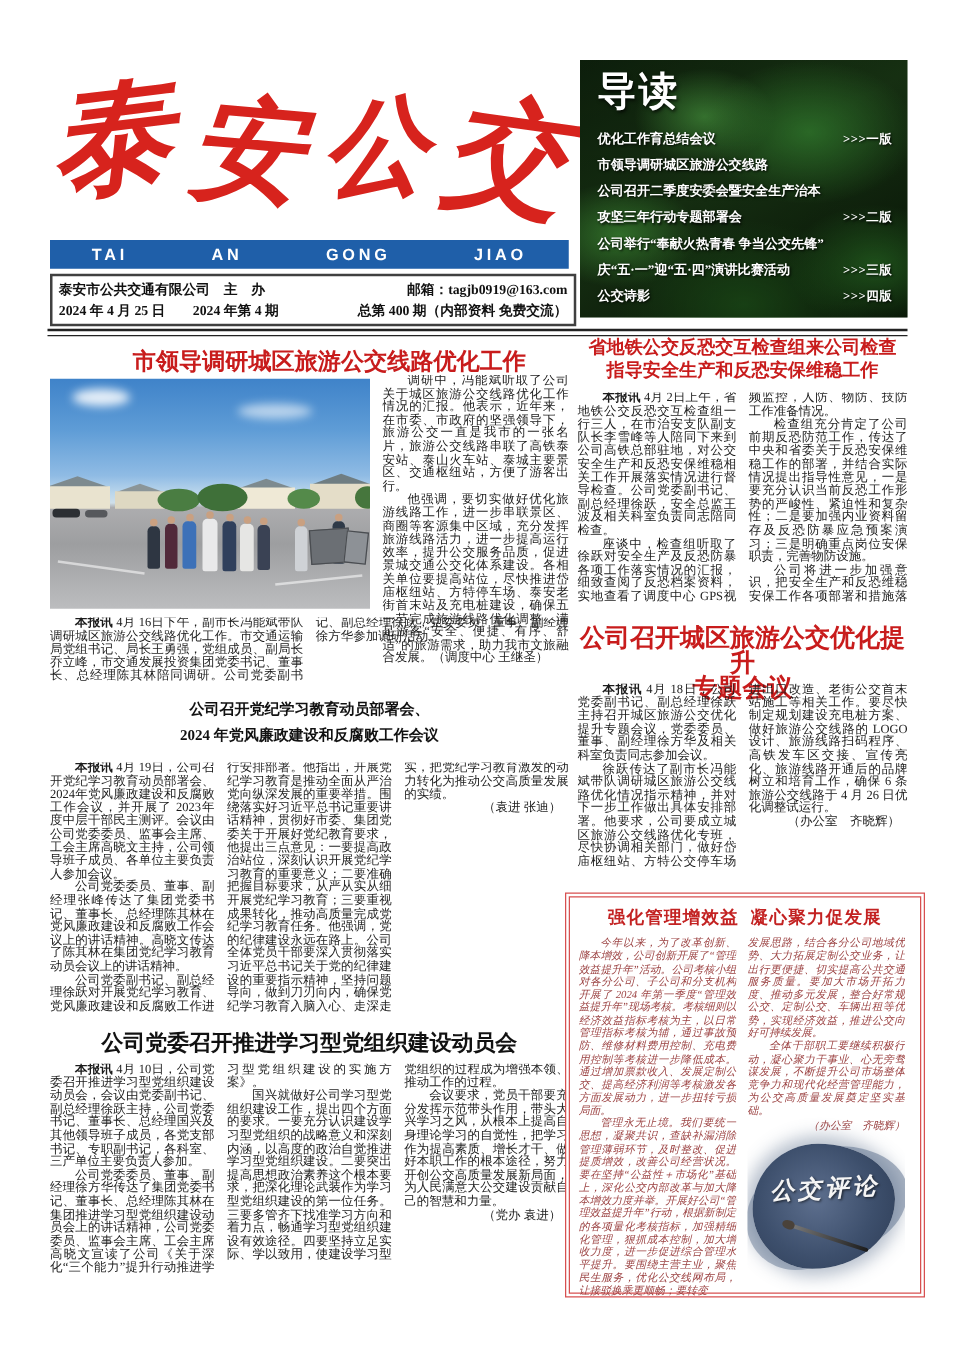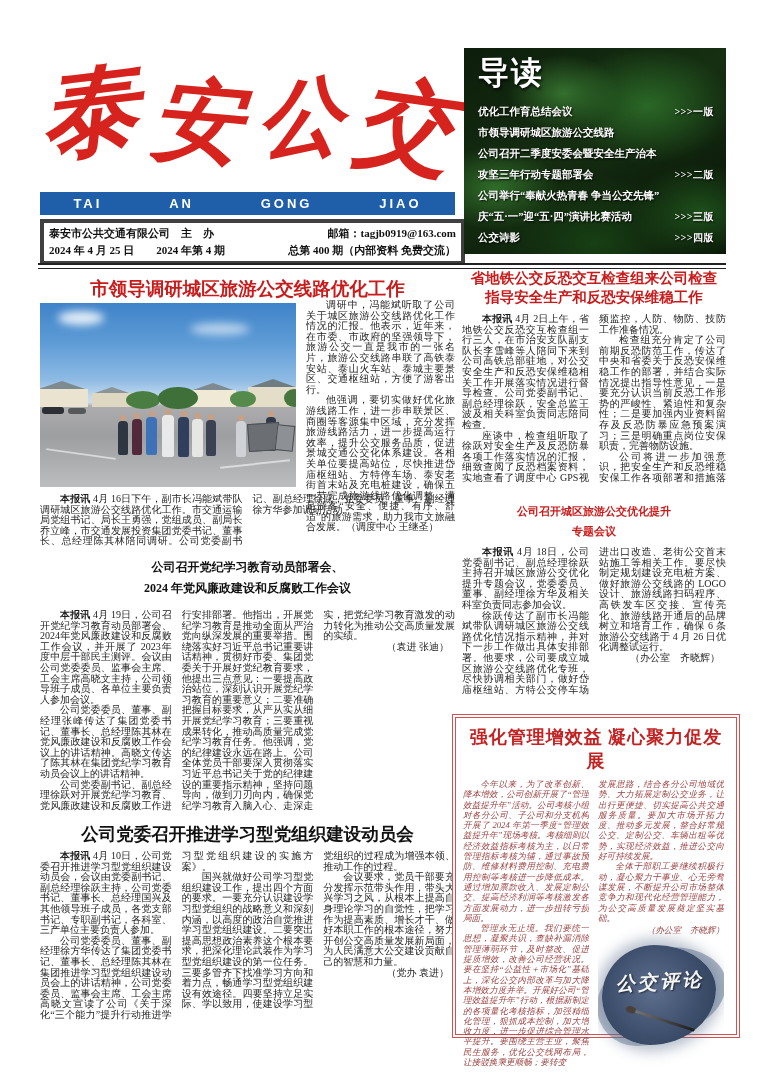--- a/index.html
+++ b/index.html
@@ -7,21 +7,21 @@
   .page{position:relative;width:764px;height:1080px;background:#ffffff;overflow:hidden;}
 
   
   .callig{position:absolute;left:40px;top:42px;width:415px;height:148px;display:flex;justify-content:space-between;align-items:center;color:#d7231d;font-weight:bold;font-style:italic;font-size:98px;line-height:1;}
   .callig span{display:inline-block;}
   .callig span:nth-child(1){transform:rotate(-7deg) translateY(-4px);}
   .callig span:nth-child(2){transform:rotate(5deg) translateY(6px);font-size:90px;}
   .callig span:nth-child(3){transform:rotate(-4deg) translateY(2px);font-size:86px;}
   .callig span:nth-child(4){transform:rotate(8deg) translateY(10px);}
   .pinyin-bar{position:absolute;left:40px;top:192px;width:415px;height:23px;background:#1f5fa9;display:flex;justify-content:space-around;align-items:center;color:#fff;font-family:"Liberation Sans",sans-serif;font-size:13px;font-weight:bold;letter-spacing:3px;}
-  .info-box{position:absolute;left:40px;top:219px;width:407px;height:34px;border:4px solid #404040;padding:2px 5px;font-size:11px;font-weight:600;color:#111;display:flex;flex-direction:column;justify-content:space-around;}
+  .info-box{position:absolute;left:40px;top:219px;width:407px;height:34px;border:2px solid #404040;padding:2px 5px;font-size:11px;font-weight:600;color:#111;display:flex;flex-direction:column;justify-content:space-around;}
   .info-row{display:flex;justify-content:space-between;white-space:nowrap;}
   .top-rule{position:absolute;left:38px;top:263px;width:688px;height:3px;border-top:2px solid #222;border-bottom:1px solid #222;}
 
   
   .daodu{position:absolute;left:464px;top:48px;width:262px;height:206px;overflow:hidden;color:#fff;
     background:
       radial-gradient(ellipse 90px 60px at 12% 68%, rgba(70,160,60,.9) 0%, rgba(30,80,25,0) 70%),
       radial-gradient(ellipse 120px 80px at 70% 28%, rgba(60,150,55,.85) 0%, rgba(20,60,20,0) 72%),
       radial-gradient(ellipse 100px 70px at 90% 80%, rgba(45,120,40,.9) 0%, rgba(20,60,20,0) 70%),
       radial-gradient(ellipse 80px 55px at 38% 22%, rgba(80,170,70,.8) 0%, rgba(20,60,20,0) 70%),
@@ -38,21 +38,21 @@
   .headline-black{color:#111;}
   .headline{position:absolute;text-align:center;font-weight:bold;font-family:"Liberation Serif","DejaVu Serif",serif;}
   .body-text{font-size:10px;line-height:10.6px;text-align:justify;color:#1c1c1c;overflow:hidden;}
   .para{margin:0;text-indent:2em;}
   .lead{font-weight:bold;}
   .sig{text-align:right;margin:0;padding-right:6px;}
   .cols-3{column-count:3;column-gap:10px;column-fill:auto;}
   .cols-2{column-count:2;column-gap:10px;column-fill:auto;}
 
   
-  .a1-head{left:40px;top:276px;width:415px;font-size:18.5px;}
+  .a1-head{left:56px;top:276px;width:415px;font-size:18.5px;}
   .a1-photo{position:absolute;left:40px;top:303px;width:256px;height:184px;overflow:hidden;
     background:linear-gradient(180deg,#3f83c9 0%,#5e9cd6 22%,#8fbbe4 42%,#bcd7ec 50%,#cfdfe9 54%,#adadaf 56%,#9d9ea0 72%,#bcbdbf 100%);}
   .cloud{position:absolute;background:rgba(255,255,255,.85);border-radius:50%;filter:blur(4px);}
   .bldg{position:absolute;}
   .bldg .wall{background:#e9e3cf;width:100%;height:70%;position:absolute;bottom:0;}
   .bldg .roof{position:absolute;top:0;left:0;width:0;height:0;}
   .treerow{position:absolute;border-radius:50%;}
   .person{position:absolute;border-radius:4px 4px 2px 2px;}
   .person::before{content:"";position:absolute;top:-6px;left:50%;transform:translateX(-50%);width:6px;height:6px;border-radius:50%;background:#c9a081;}
   .board{position:absolute;background:#6b6f74;border:1px solid #4a4d51;}
@@ -62,26 +62,26 @@
 
   
   .a2-head{left:40px;top:557px;width:415px;font-size:12px;line-height:21px;}
   .a2-body{position:absolute;left:40px;top:610px;width:415px;height:205px;}
   .a3-head{left:40px;top:822px;width:415px;font-size:17.5px;}
   .a3-body{position:absolute;left:40px;top:851px;width:415px;height:180px;}
 
   
   .a4-head{left:462px;top:269px;width:264px;font-size:14.5px;line-height:19px;}
   .a4-body{position:absolute;left:462px;top:314px;width:264px;height:180px;}
-  .a5-head{left:462px;top:501px;width:264px;font-size:11px;line-height:20px;}
+  .a5-head{left:462px;top:501px;width:264px;font-size:20px;line-height:20px;}
   .a5-body{position:absolute;left:462px;top:547px;width:264px;height:158px;}
 
   
   .redbox{position:absolute;left:452px;top:714px;width:266px;height:306px;border:4px double #d75050;padding:5px 7px;background:#fff;}
-  .redbox-title{text-align:center;font-size:18px;font-weight:bold;color:#c32222;letter-spacing:1px;margin:2px 0 6px 0;}
+  .redbox-title{text-align:center;font-size:14px;font-weight:bold;color:#c32222;letter-spacing:1px;margin:2px 0 6px 0;font-family:Liberation Mono, monospace;}
   .redbox-cols{display:flex;gap:9px;}
   .redbox-col{width:126px;font-size:8.6px;line-height:10.3px;font-style:italic;color:#9c4343;text-align:justify;overflow:hidden;}
   .redbox-col .para{text-indent:2em;margin:0;}
   .redbox-sig{text-align:right;font-style:italic;color:#9c4343;margin:2px 0 0 0;}
   .inkwrap{position:relative;width:124px;height:118px;margin-top:6px;}
   .inkblob{position:absolute;left:4px;top:4px;width:114px;height:100px;border-radius:46% 54% 58% 42%/52% 44% 56% 48%;
     background:radial-gradient(circle at 45% 45%, #5d6f8e 0%, #3d4f6c 55%, #2c3b54 100%);
     box-shadow:0 0 14px 6px rgba(90,110,140,.45), 18px -6px 0 -8px rgba(90,110,140,.5), -14px 10px 0 -9px rgba(90,110,140,.45);}
   .inktext{position:absolute;left:0;right:0;top:36px;text-align:center;color:#f5f5f5;font-size:19px;font-weight:bold;font-style:italic;letter-spacing:3px;transform:rotate(-3deg);text-shadow:1px 1px 2px rgba(0,0,0,.6);}
   .pen{position:absolute;left:34px;top:78px;width:64px;height:3px;background:linear-gradient(90deg,#777,#1c1c1c);transform:rotate(18deg);border-radius:2px;}

